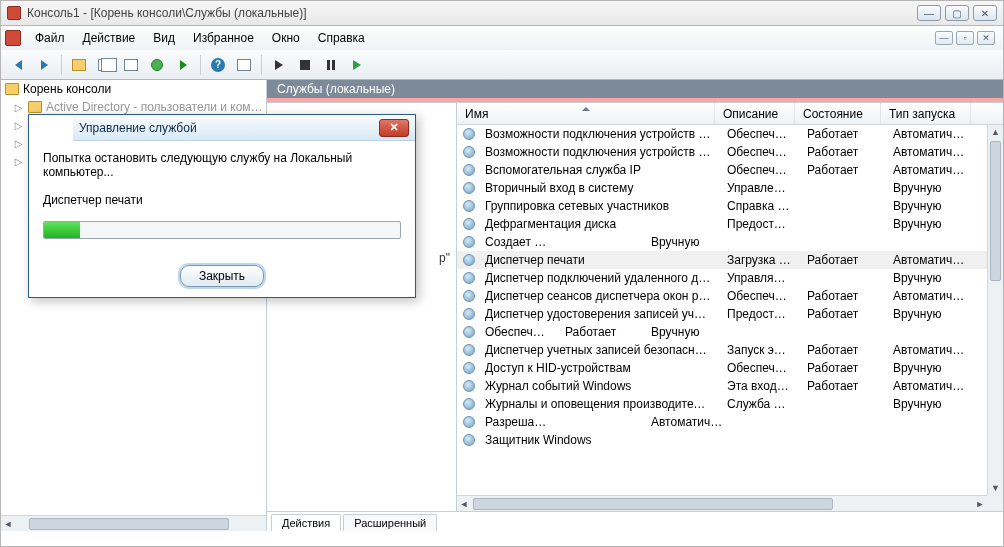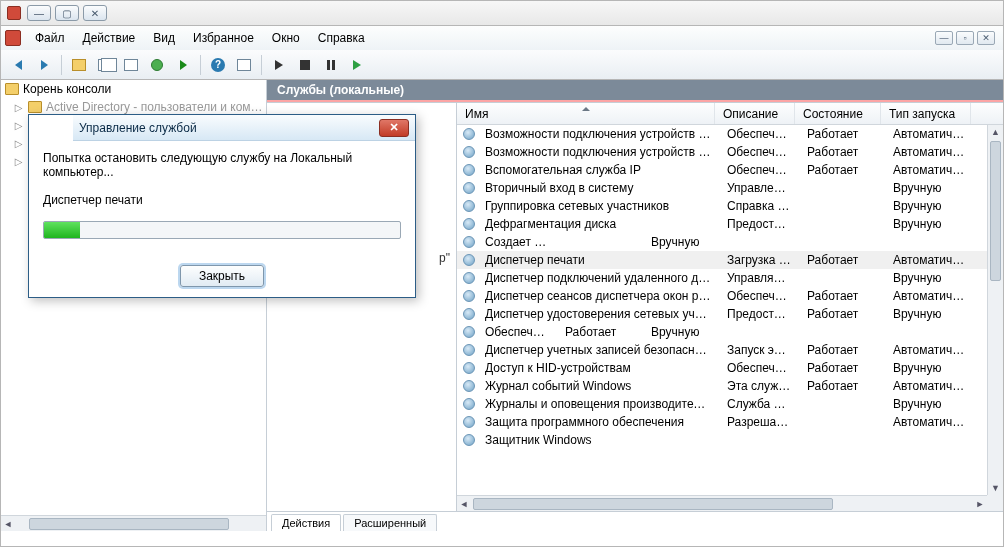--- a/index.html
+++ b/index.html
@@ -96,22 +96,22 @@
   .leftpane .hsb {
     position:absolute; bottom:0; left:0; right:0; height:16px;
     background:#eef1f4; border-top:1px solid #d0d6dc;
     display:flex; align-items:center;
   }
   .hsb .thumb { height:12px; background:#cdd6de; border:1px solid #a9b6c2; border-radius:2px; margin-left:14px; width:200px; }
   .hsb .arrow { width:14px; height:14px; display:flex; align-items:center; justify-content:center; color:#556; font-size:9px;}
   
   .rightpane { flex:1; display:flex; flex-direction:column; position:relative; }
   .rtitle {
-    height:22px; background:#7c8a99; color:#fff; display:flex; align-items:center; padding:0 10px; font-weight:bold;
-    border-bottom:2px solid #fca5a5;
+    height:22px; background:#7c8a99; color:#fff; display:flex; align-items:center; padding:0 10px; font-weight:normal;
+    border-bottom:4px solid #fca5a5;
   }
   .rbody { flex:1; display:flex; border-top:1px solid #c6ced6; overflow:hidden; }
   .descpane { width:190px; border-right:1px solid #c6ced6; padding:40px 8px 8px 8px; color:#333; position:relative;}
   .listpane { flex:1; display:flex; flex-direction:column; overflow:hidden;}
   .colhdr {
     height:22px; display:flex; background:linear-gradient(#fdfefe,#eef2f6); border-bottom:1px solid #d0d6dc;
   }
   .colhdr .col { border-right:1px solid #e0e5ea; display:flex; align-items:center; padding:0 8px; position:relative; cursor:pointer;}
   .colhdr .col.sort::after {
     content:""; position:absolute; left:50%; top:4px; transform:translateX(-50%);
@@ -160,32 +160,33 @@
     display:flex;align-items:center;justify-content:center;font-size:11px;font-weight:bold;
     cursor:pointer;
   }
   .modal .mbody { flex:1; padding:10px 14px; display:flex; flex-direction:column; gap:14px;}
   .progress {
     height:18px; border:1px solid #9aa8b5; border-radius:2px; background:#f4f6f8; position:relative; overflow:hidden;
   }
   .progress .fill { position:absolute; left:0; top:0; bottom:0; width:10%; background:linear-gradient(#5fe25f,#1fb51f);}
   .modal .btnrow { display:flex; justify-content:center; padding-bottom:10px;}
   .modal button.close2 {
-    padding:3px 18px; border:1px solid #7f97ac; border-radius:3px;
+    padding:3px 18px; border:1px solid #7f97ac; border-radius:9px;
     background:linear-gradient(#fdfefe,#e1ebf3); cursor:pointer; font-size:12px;
     box-shadow: 0 0 0 2px #bcd7ef;
   }
   
   .c-name{width:258px;} .c-desc{width:80px;} .c-state{width:86px;} .c-start{width:90px;}
 </style>
 </head>
 <body>
 
 <div class="titlebar">
   <div class="icon"></div>
+  <div class="title">Консоль1 - [Корень консоли\Службы (локальные)]</div>
   <div class="winbtns">
     <div class="winbtn">—</div>
     <div class="winbtn">▢</div>
     <div class="winbtn">✕</div>
   </div>
 </div>
 
 <div class="menubar">
   <div class="mdi-icon"></div>
   <div class="menuitem">Файл</div>
@@ -378,21 +379,21 @@
                 </div>
                 <div class="cell c-name" style="width:242px">Диспетчер сеансов диспетчера окон ра…</div>
                 <div class="cell c-desc">Обеспечи…</div>
                 <div class="cell c-state">Работает</div>
                 <div class="cell c-start">Автоматиче…</div>
               </div>
               <div class="srow">
                 <div class="sicon">
                   <div class="gear"></div>
                 </div>
-                <div class="cell c-name" style="width:242px">Диспетчер удостоверения сетевых учас…</div>
+                <div class="cell c-name" style="width:242px">Диспетчер удостоверения записей учас…</div>
                 <div class="cell c-desc">Предостав…</div>
                 <div class="cell c-state">Работает</div>
                 <div class="cell c-start">Вручную</div>
               </div>
               <div class="srow">
                 <div class="sicon">
                   <div class="gear"></div>
                 </div>
                 <div class="cell c-desc">Обеспечи…</div>
                 <div class="cell c-state">Работает</div>
@@ -414,38 +415,37 @@
                 <div class="cell c-name" style="width:242px">Доступ к HID-устройствам</div>
                 <div class="cell c-desc">Обеспечи…</div>
                 <div class="cell c-state">Работает</div>
                 <div class="cell c-start">Вручную</div>
               </div>
               <div class="srow">
                 <div class="sicon">
                   <div class="gear"></div>
                 </div>
                 <div class="cell c-name" style="width:242px">Журнал событий Windows</div>
-                <div class="cell c-desc">Эта служб…</div>
+                <div class="cell c-desc">Эта вход…</div>
                 <div class="cell c-state">Работает</div>
                 <div class="cell c-start">Автоматиче…</div>
               </div>
               <div class="srow">
                 <div class="sicon">
                   <div class="gear"></div>
                 </div>
                 <div class="cell c-name" style="width:242px">Журналы и оповещения производител…</div>
                 <div class="cell c-desc">Служба ж…</div>
                 <div class="cell c-state"></div>
                 <div class="cell c-start">Вручную</div>
               </div>
               <div class="srow">
                 <div class="sicon">
                   <div class="gear"></div>
                 </div>
-                <div class="cell c-name" style="width:242px">Защита программного обеспечения</div>
                 <div class="cell c-desc">Разрешает…</div>
                 <div class="cell c-state"></div>
                 <div class="cell c-start">Автоматиче…</div>
               </div>
               <div class="srow">
                 <div class="sicon">
                   <div class="gear"></div>
                 </div>
                 <div class="cell c-name" style="width:242px">Защитник Windows</div>
                 <div class="cell c-desc"></div>

